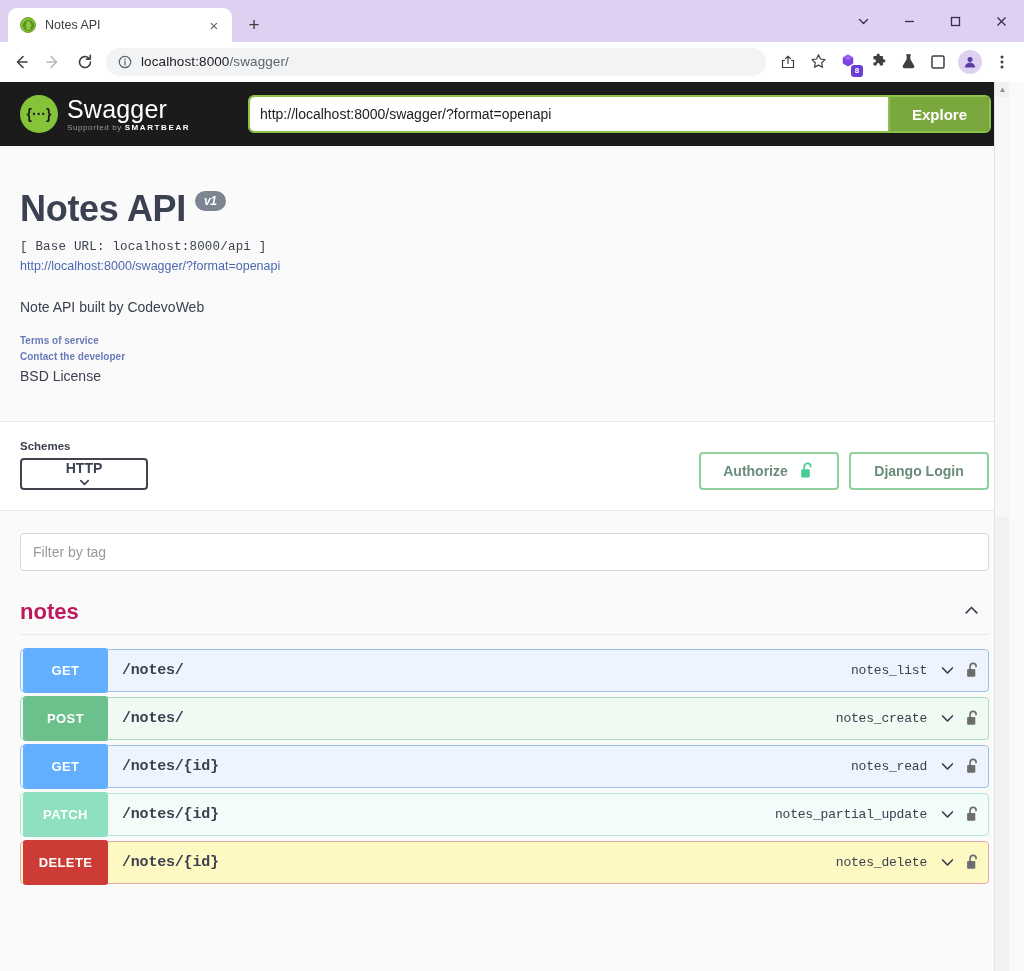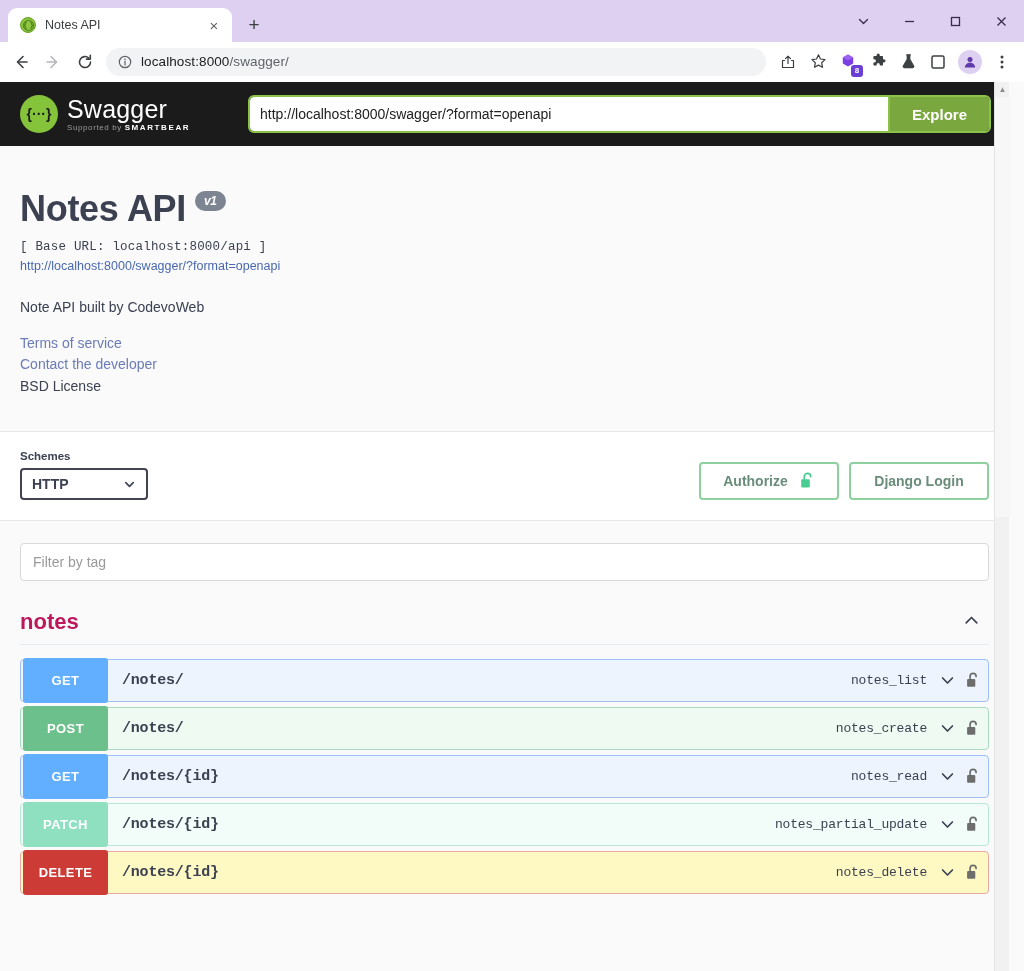--- a/index.html
+++ b/index.html
@@ -155,34 +155,34 @@
   .base-url {
     font-family: "Liberation Mono", monospace; font-size: 12.5px;
     color:#3b4151; margin-top: 10px; letter-spacing: .2px;
   }
   .spec-link {
     display:block; margin-top: 5px; color:#4a68b0; font-size: 12.5px;
     text-decoration: none;
   }
   .api-desc { margin-top: 26px; font-size: 14px; color:#3b4151; }
   .links { margin-top: 20px; }
-  .links a { display:block; color:#6a7bb8; font-size: 14px; text-decoration:none; margin-bottom: 5px; }
+  .links a { display:block; color:#6a7bb8; font-size: 10px; text-decoration:none; margin-bottom: 5px; font-weight: bold; }
   .license { font-size: 14px; color: #3b4151; }
 
   
   .schemes-wrap {
     background:#ffffff; border-top: 1px solid #e8e8e8; border-bottom: 1px solid #e8e8e8;
     padding: 18px 20px 20px 20px;
     display:flex; align-items:flex-end; justify-content:space-between;
   }
   .schemes-label { font-size: 11.5px; font-weight: bold; color:#3b4151; margin-bottom: 6px; }
   .scheme-select {
     width: 128px; height: 32px; border: 2px solid #41444e; border-radius: 4px;
     background:#fff; display:flex; align-items:center; justify-content:space-between;
-    padding: 0 10px; font-size: 14px; font-weight: bold; color: #3b4151;
+    padding: 0 10px; font-size: 14px; font-weight: bold; color: #3b4151; flex-direction: column;
   }
   .auth-wrap { display:flex; gap: 10px; align-items:center; }
   .auth-btn {
     height: 38px; min-width: 140px; border: 2px solid #8fd19e; border-radius: 4px;
     background: #fff; color: #6a8d7a; font-size: 14px; font-weight: bold;
     display:flex; align-items:center; justify-content:center; gap: 12px;
     padding: 0 18px; font-family:"Liberation Sans", sans-serif;
   }
 
   

